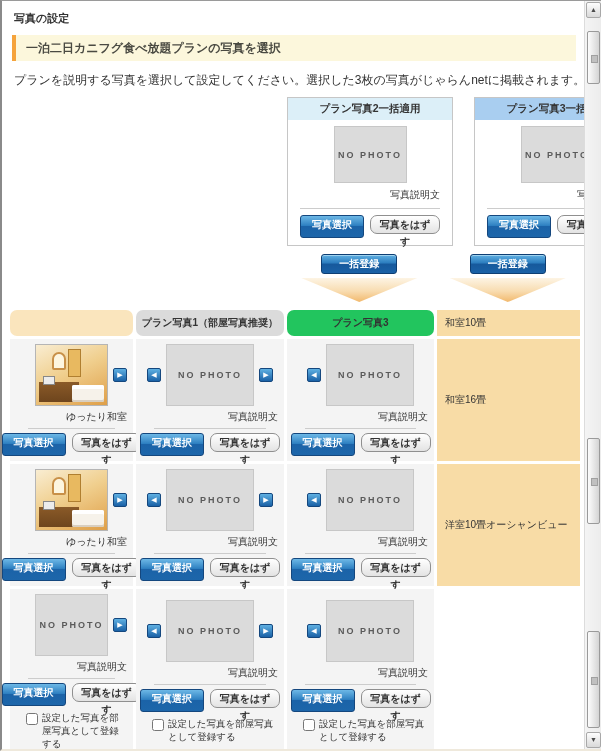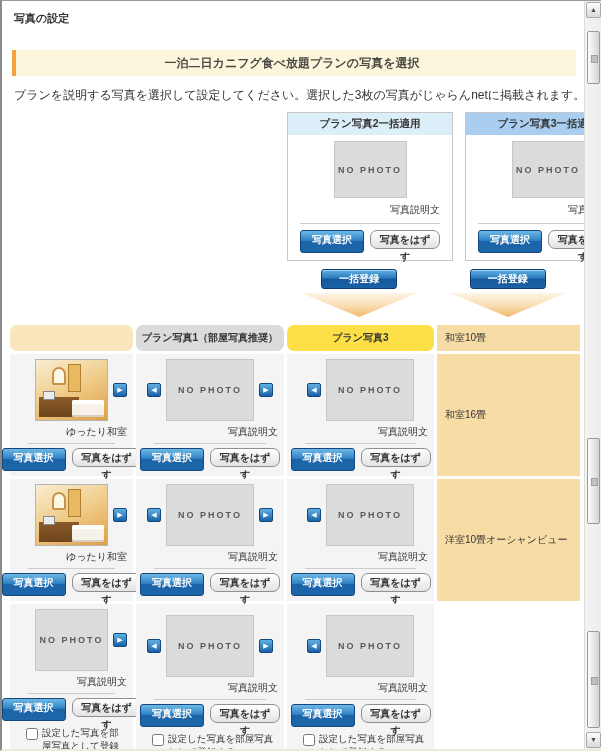--- a/index.html
+++ b/index.html
@@ -7,29 +7,29 @@
   .page {
     position:relative; width:601px; height:751px; background:#fff;
     border-top:1px solid #9a9a9a; border-left:2px solid #8a8a8a;
     border-bottom:2px solid #efe9dc; overflow:hidden;
   }
   .content { width:584px; }
 
   .page-title { margin:10px 0 0 12px; font-size:11px; font-weight:bold; color:#333; }
 
   .section-header {
-    margin:24px 10px 0 10px; height:26px; line-height:22px; background:#fcf7dc;
+    margin:9px 10px 0 10px; height:26px; line-height:22px; background:#fcf7dc;
     border-left:4px solid #f5a33c; padding:2px 18px 2px 10px;
-    font-size:12px; font-weight:bold; color:#4a4a42;text-align:center;
+    font-size:12px; font-weight:bold; color:#4a4a42;
   }
 
   .description { margin:11px 0 0 12px; font-size:12px; color:#333; }
 
   
-  .bulk-area { margin:8px 0 0 285px; width:293px; display:flex; gap:12px; }
+  .bulk-area { margin:8px 0 0 285px; width:293px; display:flex; gap:21px; }
   .bulk-box { flex:1; border:1px solid #c6c6c6; background:#fff; }
   .bulk-box-header { height:22px; display:flex; align-items:center; justify-content:center;
     font-size:10.5px; font-weight:bold; color:#333; }
   .bulk-box:nth-child(1) .bulk-box-header { background:#dceff8; }
   .bulk-box:nth-child(2) .bulk-box-header { background:#a9cef0; }
   .bulk-box-body { padding:6px 12px 7px 12px; }
 
   .no-photo {
     width:73px; height:57px; margin:0 auto; background:#dbdbdb; border:1px solid #c7c7c7;
     display:flex; align-items:center; justify-content:center;
@@ -66,21 +66,21 @@
   }
 
   
   .photo-table { margin:8px 0 0 8px; width:570px; display:grid;
     grid-template-columns:123px 148px 147px 143px; gap:3px; background:#fff; }
   .th { height:26px; display:flex; align-items:center; justify-content:center;
     font-size:10px; font-weight:bold; color:#333;border-radius:7px; }
   .th-label { background:#fae5bd; }
   .th-col1 { background:#dbdbdb; }
   .th-col2 { background:#d5eaf5; }
-  .th-col3 { background:#fde047; }
+  .th-col3 { background:#22c55e; }
   .row-label { background:#f8dca6; display:flex; align-items:center; padding-left:8px;
     font-size:10px; color:#333; }
   .cell { background:#f4f4f4; padding:5px 6px 5px 6px; display:flex; flex-direction:column;
     justify-content:center; }
   .photo-row { display:flex; align-items:center; justify-content:center; gap:5px; }
   .cell .no-photo { width:88px; height:62px; margin:0; }
   .cell .caption { margin:4px 0 0 22px; }
   .cell .divider { margin:4px 12px; }
   .arrow-btn {
     width:14px; height:14px; border:1px solid #14477e; border-radius:2px; flex:0 0 auto;

